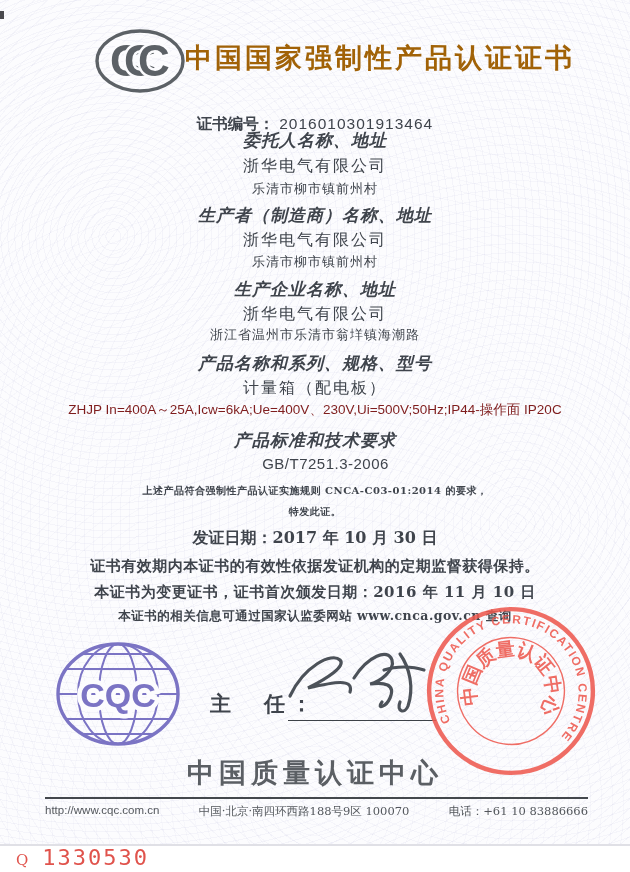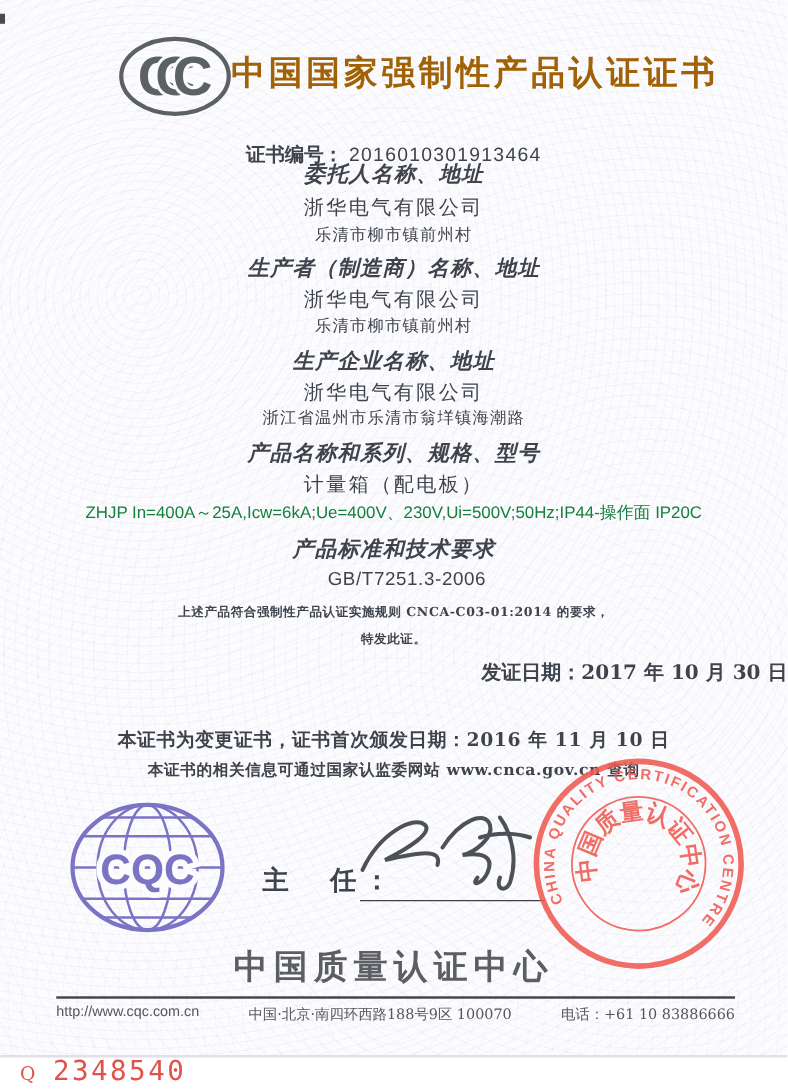--- a/index.html
+++ b/index.html
@@ -22,24 +22,24 @@
   .row{position:absolute;left:0;right:0;text-align:center;line-height:1.25;}
   .kai{font-family:"DejaVu Serif", serif;}
   .title-row{left:130px;top:42px;font-family:"Liberation Sans",sans-serif;
     font-size:27px;font-weight:bold;letter-spacing:3px;color:#a16207;}
   .certno-row{top:86px;font-size:15.5px;margin-top:28px;}
   .certno-row .lbl{font-weight:bold;}
   .certno-row .num{font-family:"Liberation Sans",sans-serif;letter-spacing:1px;}
   .label-row{font-weight:bold;font-size:17px;letter-spacing:1px;font-style:italic;}
   .value-row{font-size:16px;letter-spacing:2px;}
   .addr-row{font-size:13px;letter-spacing:1px;}
-  .spec-row{font-family:"Liberation Sans",sans-serif;font-size:13.5px;letter-spacing:0;color:#15803d;}
+  .spec-row{font-family:"Liberation Sans",sans-serif;font-size:13.5px;letter-spacing:0;color:#7f1d1d;}
   .std-row{font-family:"Liberation Sans",sans-serif;font-size:15px;letter-spacing:.5px;padding-left:21px;}
   .stmt-row{font-weight:bold;font-size:10px;letter-spacing:.5px;}
-  .dates-row{top:528px;font-weight:bold;font-size:16px;display:flex;justify-content:flex-end;gap:46px;}
+  .dates-row{top:528px;font-weight:bold;font-size:16px;display:flex;justify-content:center;gap:46px;}
   .note-row{font-weight:bold;font-size:15px;letter-spacing:.5px;}
   .note-small{font-weight:bold;font-size:12.5px;letter-spacing:.5px;}
   .ccc-logo{position:absolute;left:92px;top:27px;}
   .cqc-logo{position:absolute;left:50px;top:636px;}
   .director{position:absolute;left:210px;top:690px;font-size:21px;font-weight:bold;letter-spacing:6px;}
   .signature{position:absolute;left:284px;top:644px;}
   .sig-line{position:absolute;left:288px;top:720px;width:148px;height:0;border-top:1.5px solid #3d4248;}
   .seal{position:absolute;left:422px;top:602px;}
   .org-row{top:757px;font-family:"Liberation Sans",sans-serif;font-size:27px;font-weight:600;
     letter-spacing:5px;color:#5b5f64;}
@@ -93,20 +93,21 @@
   <div class="row label-row" style="top:430px">产品标准和技术要求</div>
   <div class="row std-row" style="top:455px">GB/T7251.3-2006</div>
 
   <div class="row stmt-row" style="top:485px">上述产品符合强制性产品认证实施规则 CNCA-C03-01:2014 的要求，</div>
   <div class="row stmt-row" style="top:506px">特发此证。</div>
 
   <div class="row dates-row">
     <span>发证日期：2017 年 10 月 30 日</span>
   </div>
 
+  <div class="row note-row" style="top:557px">证书有效期内本证书的有效性依据发证机构的定期监督获得保持。</div>
   <div class="row note-row" style="top:583px">本证书为变更证书，证书首次颁发日期：2016 年 11 月 10 日</div>
   <div class="row note-small" style="top:608px">本证书的相关信息可通过国家认监委网站 www.cnca.gov.cn 查询</div>
 
   <svg class="cqc-logo" width="136" height="116" viewBox="0 0 136 116">
     <g stroke="#7b74c4" fill="none">
       <ellipse cx="68" cy="58" rx="60" ry="50" stroke-width="3.4"></ellipse>
       <ellipse cx="68" cy="58" rx="40" ry="50" stroke-width="2"></ellipse>
       <ellipse cx="68" cy="58" rx="19" ry="50" stroke-width="2"></ellipse>
       <line x1="31" y1="18" x2="105" y2="18" stroke-width="2"></line>
       <line x1="16" y1="33" x2="120" y2="33" stroke-width="2"></line>
@@ -149,15 +150,15 @@
 
   <div class="footer-rule"></div>
   <div class="footer-row">
     <span>http://www.cqc.com.cn</span>
     <span class="mid">中国·北京·南四环西路188号9区  100070</span>
     <span class="mid">电话：+61 10 83886666</span>
   </div>
 
   <div class="serial">
     <span class="pfx">Q</span>
-    <span class="no">2348540</span>
+    <span class="no">1330530</span>
   </div>
 </div>
 
 </body></html>

